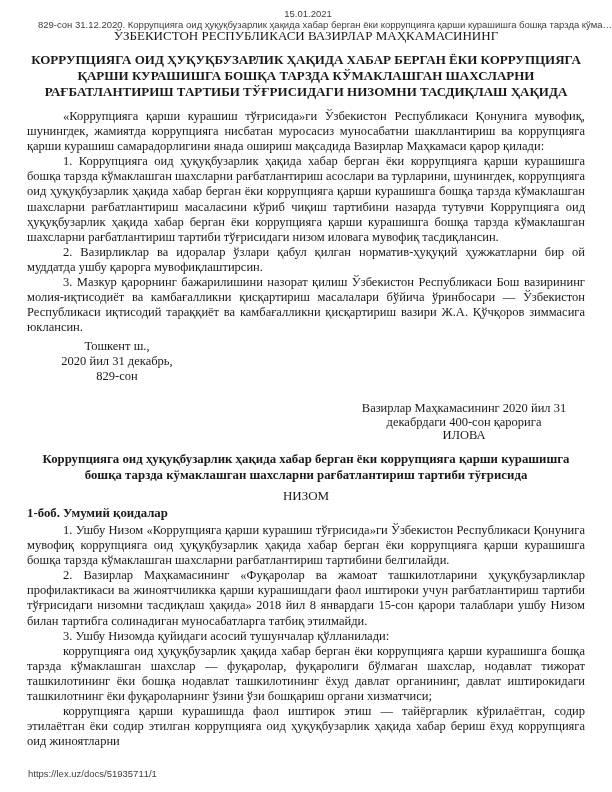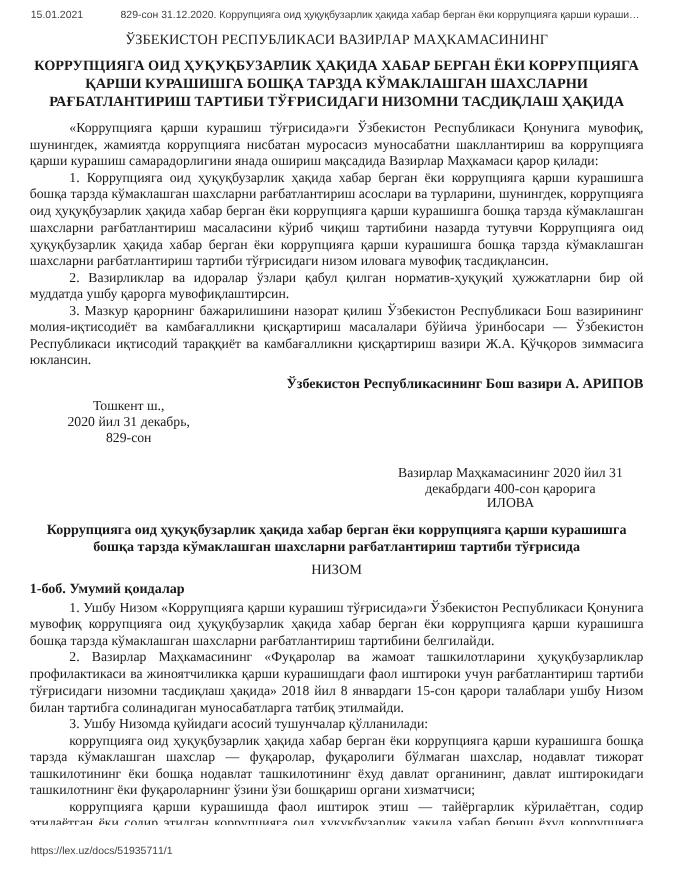--- a/index.html
+++ b/index.html
@@ -12,25 +12,26 @@
     font-family: "Liberation Serif", "DejaVu Serif", serif;
     color: #1a1a1a;
     overflow: hidden;
     box-sizing: border-box;
   }
   .print-header {
     position: absolute;
     top: 8px; left: 28px; right: 24px;
     display: flex;
     justify-content: space-between;
-    align-items: flex-end;
+    align-items: center;
     font-family: "Liberation Sans", "DejaVu Sans", sans-serif;
     font-size: 9.5px;
     color: #3d3d3d;
     white-space: nowrap;
+    flex-direction: column;
   }
   .print-header .ph-title { overflow: hidden; text-overflow: ellipsis; margin-left: 34px; }
   .content {
     position: absolute;
     top: 28px; left: 27px; right: 27px;
     height: 722px;
     overflow: hidden;
     font-size: 12.5px;
     line-height: 15.1px;
   }
@@ -99,21 +100,20 @@
 
     <div class="authority">ЎЗБЕКИСТОН РЕСПУБЛИКАСИ ВАЗИРЛАР МАҲКАМАСИНИНГ</div>
 
     <div class="decree-title">КОРРУПЦИЯГА ОИД ҲУҚУҚБУЗАРЛИК ҲАҚИДА ХАБАР БЕРГАН ЁКИ КОРРУПЦИЯГА ҚАРШИ КУРАШИШГА БОШҚА ТАРЗДА КЎМАКЛАШГАН ШАХСЛАРНИ РАҒБАТЛАНТИРИШ ТАРТИБИ ТЎҒРИСИДАГИ НИЗОМНИ ТАСДИҚЛАШ ҲАҚИДА</div>
 
     <p class="para">«Коррупцияга қарши курашиш тўғрисида»ги Ўзбекистон Республикаси Қонунига мувофиқ, шунингдек, жамиятда коррупцияга нисбатан муросасиз муносабатни шакллантириш ва коррупцияга қарши курашиш самарадорлигини янада ошириш мақсадида Вазирлар Маҳкамаси қарор қилади:</p>
     <p class="para">1. Коррупцияга оид ҳуқуқбузарлик ҳақида хабар берган ёки коррупцияга қарши курашишга бошқа тарзда кўмаклашган шахсларни рағбатлантириш асослари ва турларини, шунингдек, коррупцияга оид ҳуқуқбузарлик ҳақида хабар берган ёки коррупцияга қарши курашишга бошқа тарзда кўмаклашган шахсларни рағбатлантириш масаласини кўриб чиқиш тартибини назарда тутувчи Коррупцияга оид ҳуқуқбузарлик ҳақида хабар берган ёки коррупцияга қарши курашишга бошқа тарзда кўмаклашган шахсларни рағбатлантириш тартиби тўғрисидаги низом иловага мувофиқ тасдиқлансин.</p>
     <p class="para">2. Вазирликлар ва идоралар ўзлари қабул қилган норматив-ҳуқуқий ҳужжатларни бир ой муддатда ушбу қарорга мувофиқлаштирсин.</p>
     <p class="para">3. Мазкур қарорнинг бажарилишини назорат қилиш Ўзбекистон Республикаси Бош вазирининг молия-иқтисодиёт ва камбағалликни қисқартириш масалалари бўйича ўринбосари — Ўзбекистон Республикаси иқтисодий тараққиёт ва камбағалликни қисқартириш вазири Ж.А. Қўчқоров зиммасига юклансин.</p>
 
-    <div class="signature">Ўзбекистон Республикасининг Бош вазири А. АРИПОВ</div>
 
     <div class="place-date">
       <div>Тошкент ш.,</div>
       <div>2020 йил 31 декабрь,</div>
       <div>829-сон</div>
     </div>
 
     <div class="annex-ref">
       <div>Вазирлар Маҳкамасининг 2020 йил 31</div>
       <div>декабрдаги 400-сон қарорига</div>

